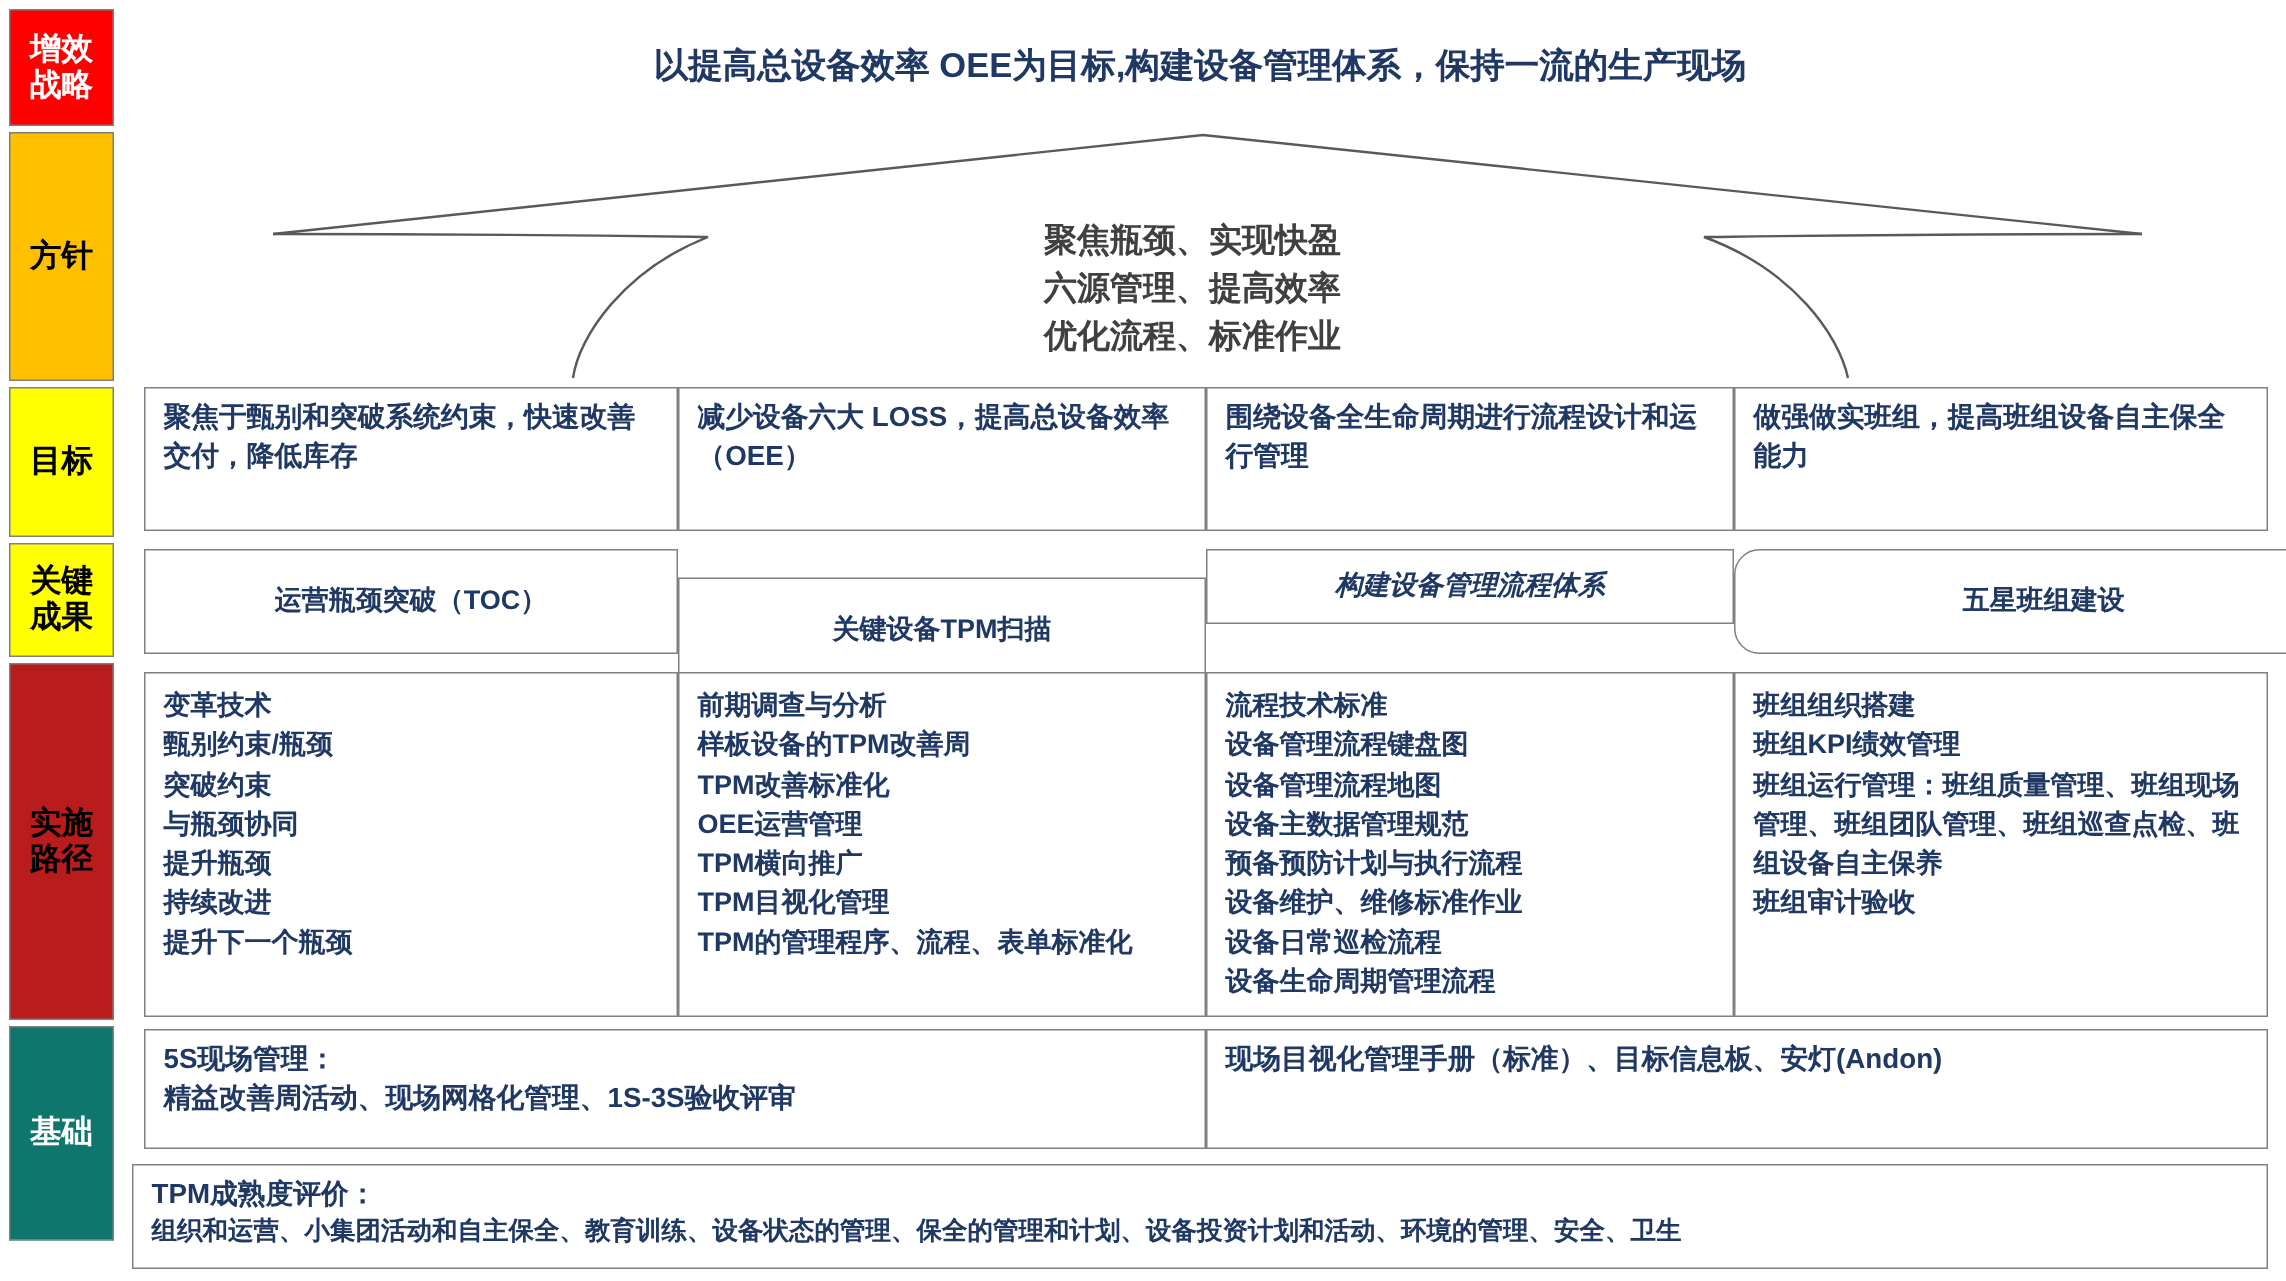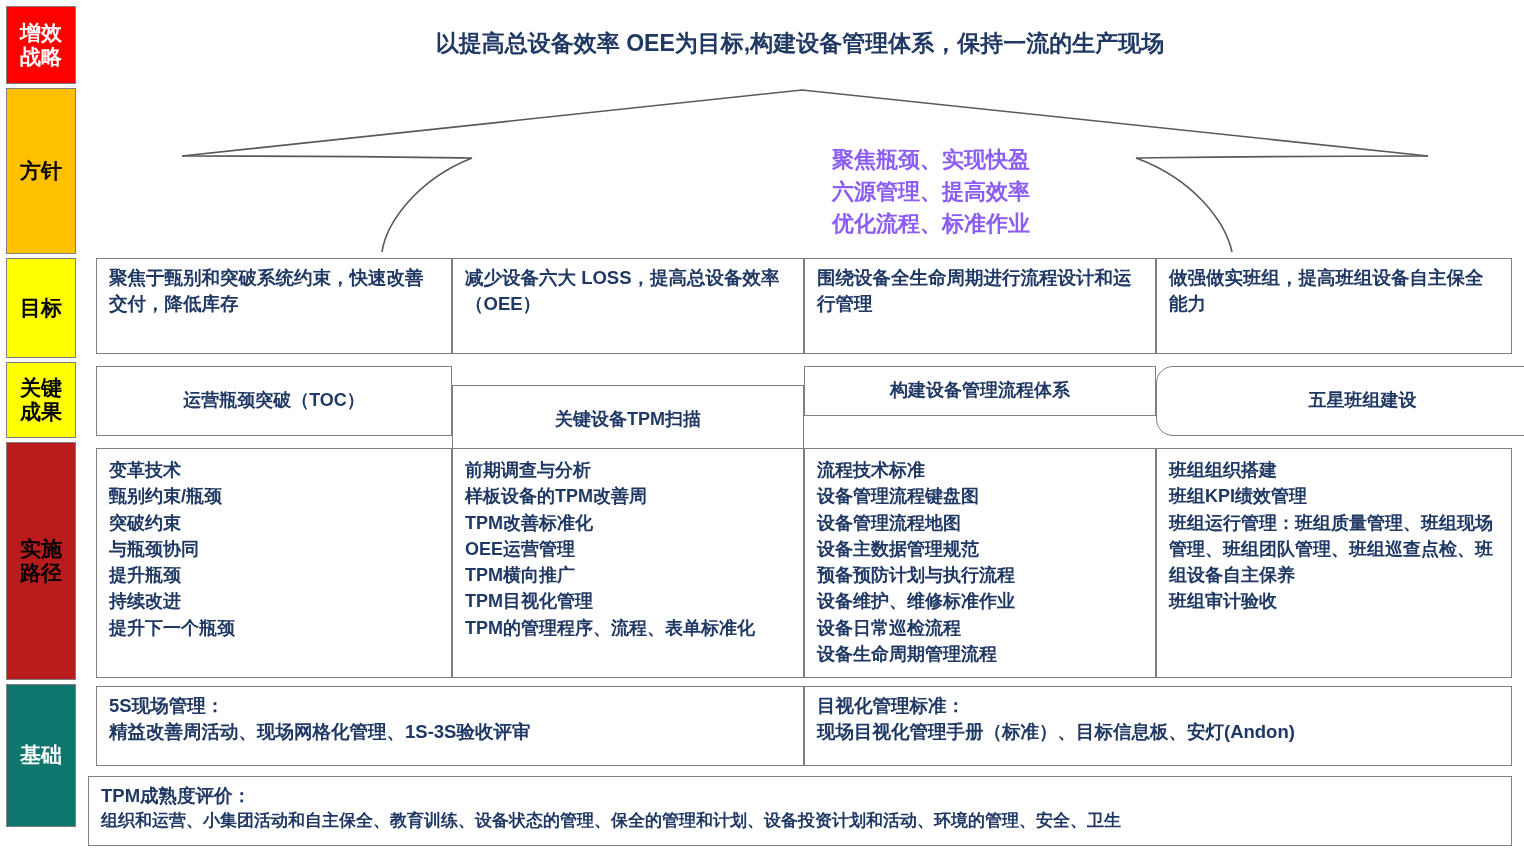--- a/index.html
+++ b/index.html
@@ -63,25 +63,25 @@
     left: 86px;
     top: 84px;
     width: 1430px;
     height: 172px;
   }
   .policy-text {
     position: absolute;
     left: 560px;
     top: 144px;
     width: 470px;
-    text-align: right;
+    text-align: center;
     font-size: 22px;
     font-weight: bold;
     line-height: 1.45;
-    color: #8b5cf6;
+    color: #404040;
   }
   .policy-text div { white-space: nowrap; }
 
   
   .box {
     position: absolute;
     box-sizing: border-box;
     border: 1px solid #808080;
     background: #ffffff;
     padding: 6px 10px 6px 12px;
@@ -109,21 +109,21 @@
 
   
   .goal1 { left: 96px;  top: 258px; width: 356px; height: 96px; }
   .goal2 { left: 452px; top: 258px; width: 352px; height: 96px; }
   .goal3 { left: 804px; top: 258px; width: 352px; height: 96px; }
   .goal4 { left: 1156px;top: 258px; width: 356px; height: 96px; }
 
   
   .kr1 { left: 96px;  top: 366px; width: 356px; height: 70px; }
   .kr2 { left: 452px; top: 366px; width: 352px; height: 70px; margin-top: 19px; }
-  .kr3 { left: 804px; top: 366px; width: 352px; height: 50px; }
+  .kr3 { left: 804px; top: 366px; width: 352px; height: 50px; font-style: italic; }
   .kr4 { left: 1156px;top: 366px; width: 413px; height: 70px; border-radius: 17px; }
 
   
   .path1 { left: 96px;  top: 448px; width: 356px; height: 230px; }
   .path2 { left: 452px; top: 448px; width: 352px; height: 230px; }
   .path3 { left: 804px; top: 448px; width: 352px; height: 230px; }
   .path4 { left: 1156px;top: 448px; width: 356px; height: 230px; }
 
   
   .base1 { left: 96px;  top: 686px; width: 708px; height: 80px; }
@@ -220,21 +220,20 @@
     <div class="wrap">班组运行管理：班组质量管理、班组现场管理、班组团队管理、班组巡查点检、班组设备自主保养</div>
     <div>班组审计验收</div>
   </div>
 
   <div class="box base1">
     <div>5S现场管理：</div>
     <div>精益改善周活动、现场网格化管理、1S-3S验收评审</div>
   </div>
 
   <div class="box base2">
-    <div>目视化管理标准：</div>
     <div>现场目视化管理手册（标准）、目标信息板、安灯(Andon)</div>
   </div>
 
   <div class="box base3">
     <div class="t1">TPM成熟度评价：</div>
     <div class="t2">组织和运营、小集团活动和自主保全、教育训练、设备状态的管理、保全的管理和计划、设备投资计划和活动、环境的管理、安全、卫生</div>
   </div>
 
 </div>
 

